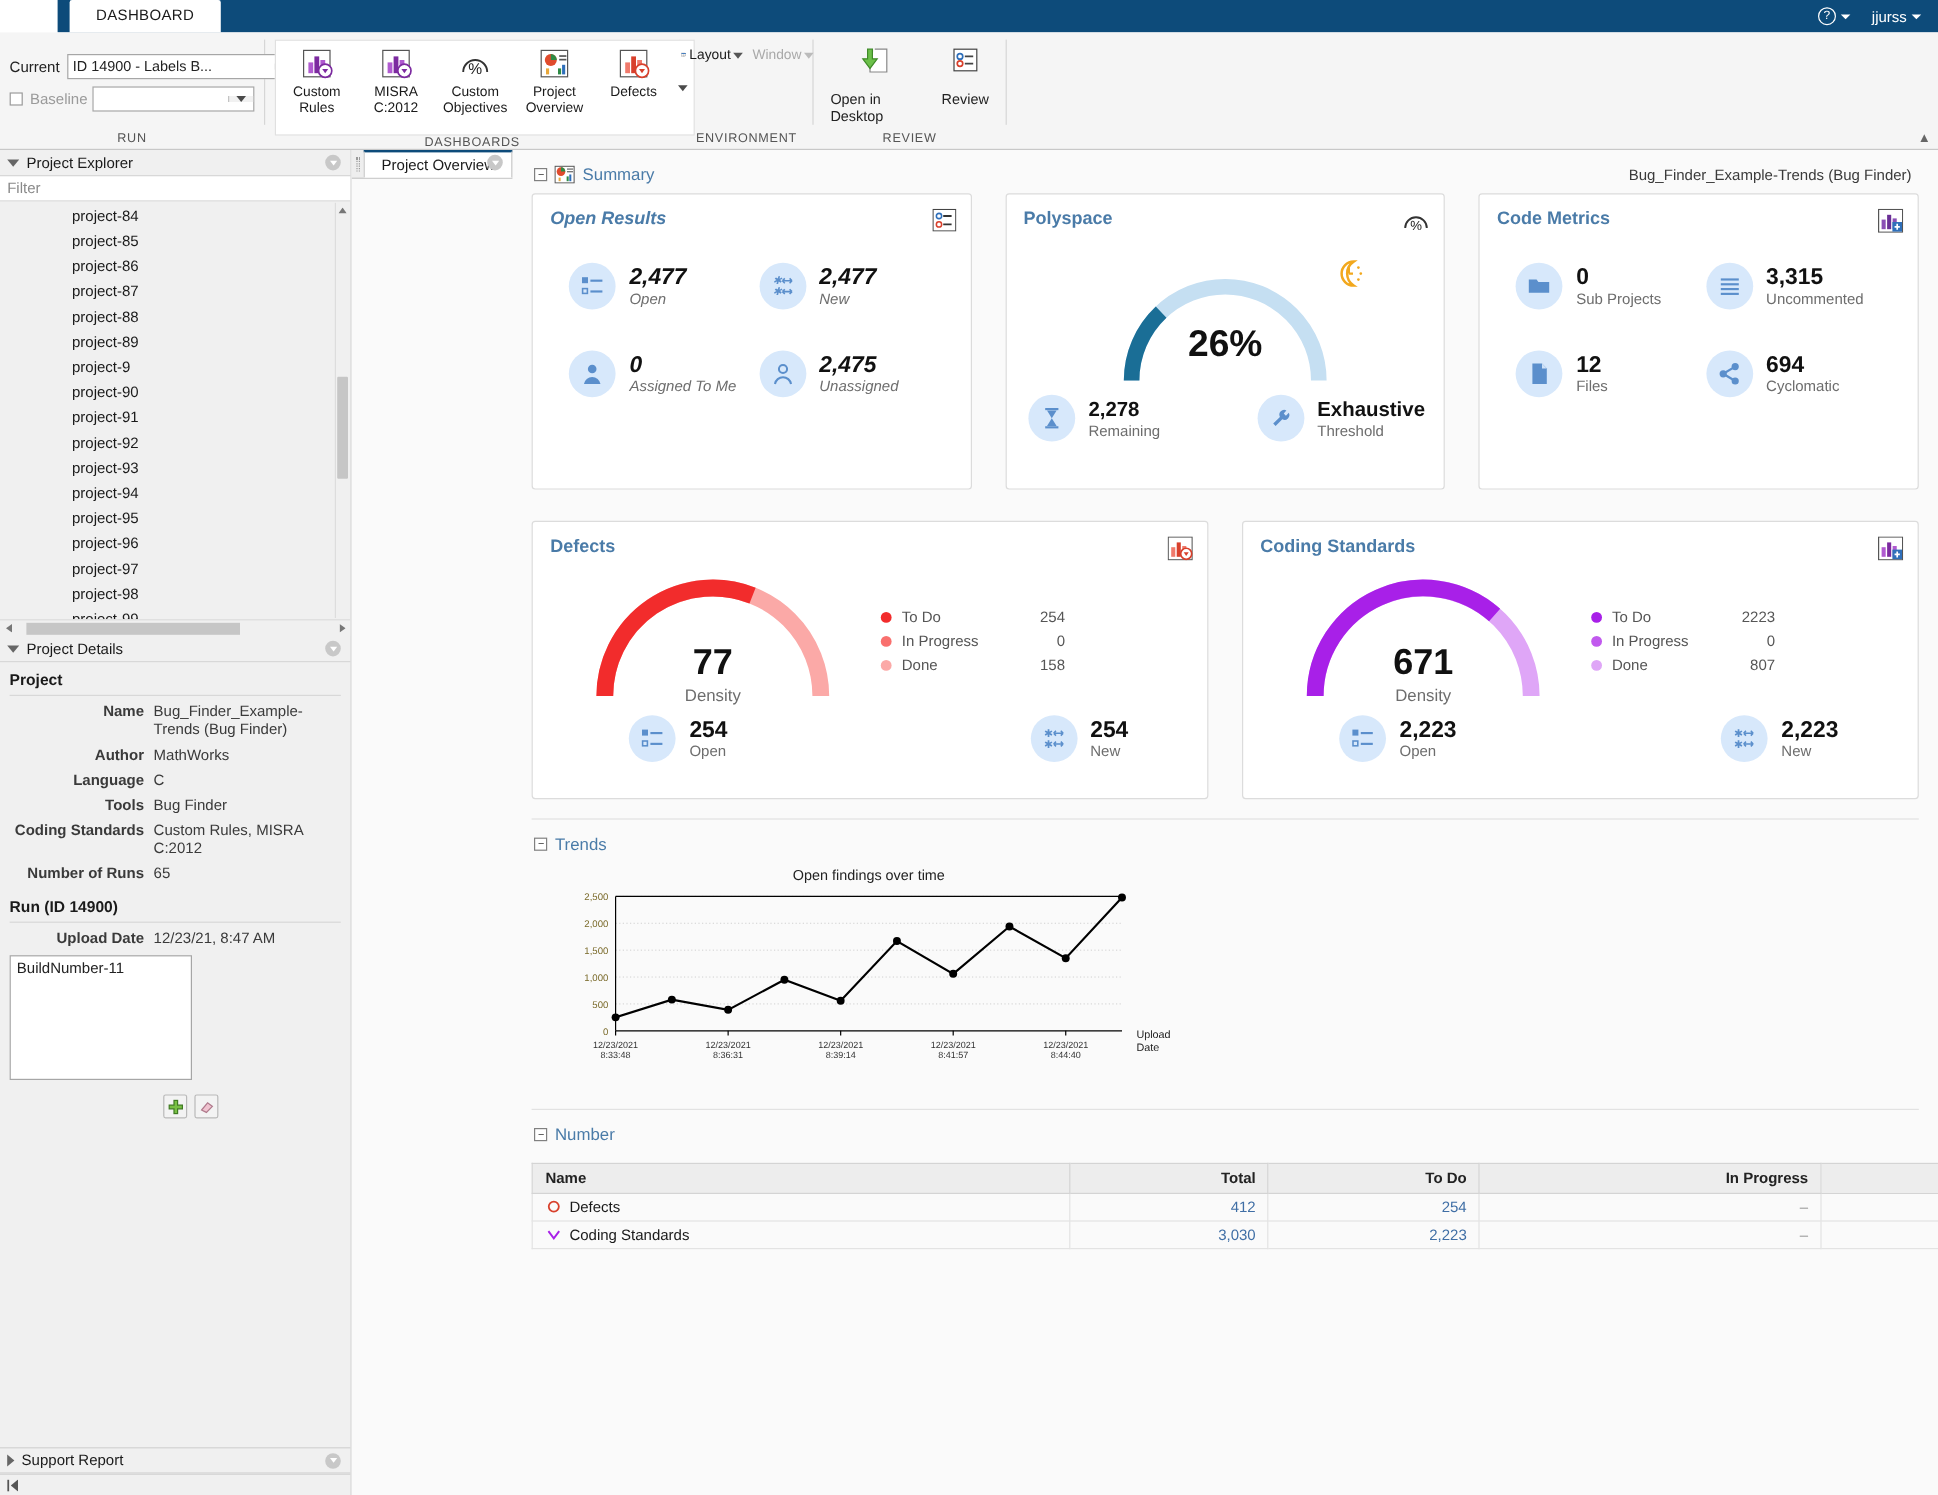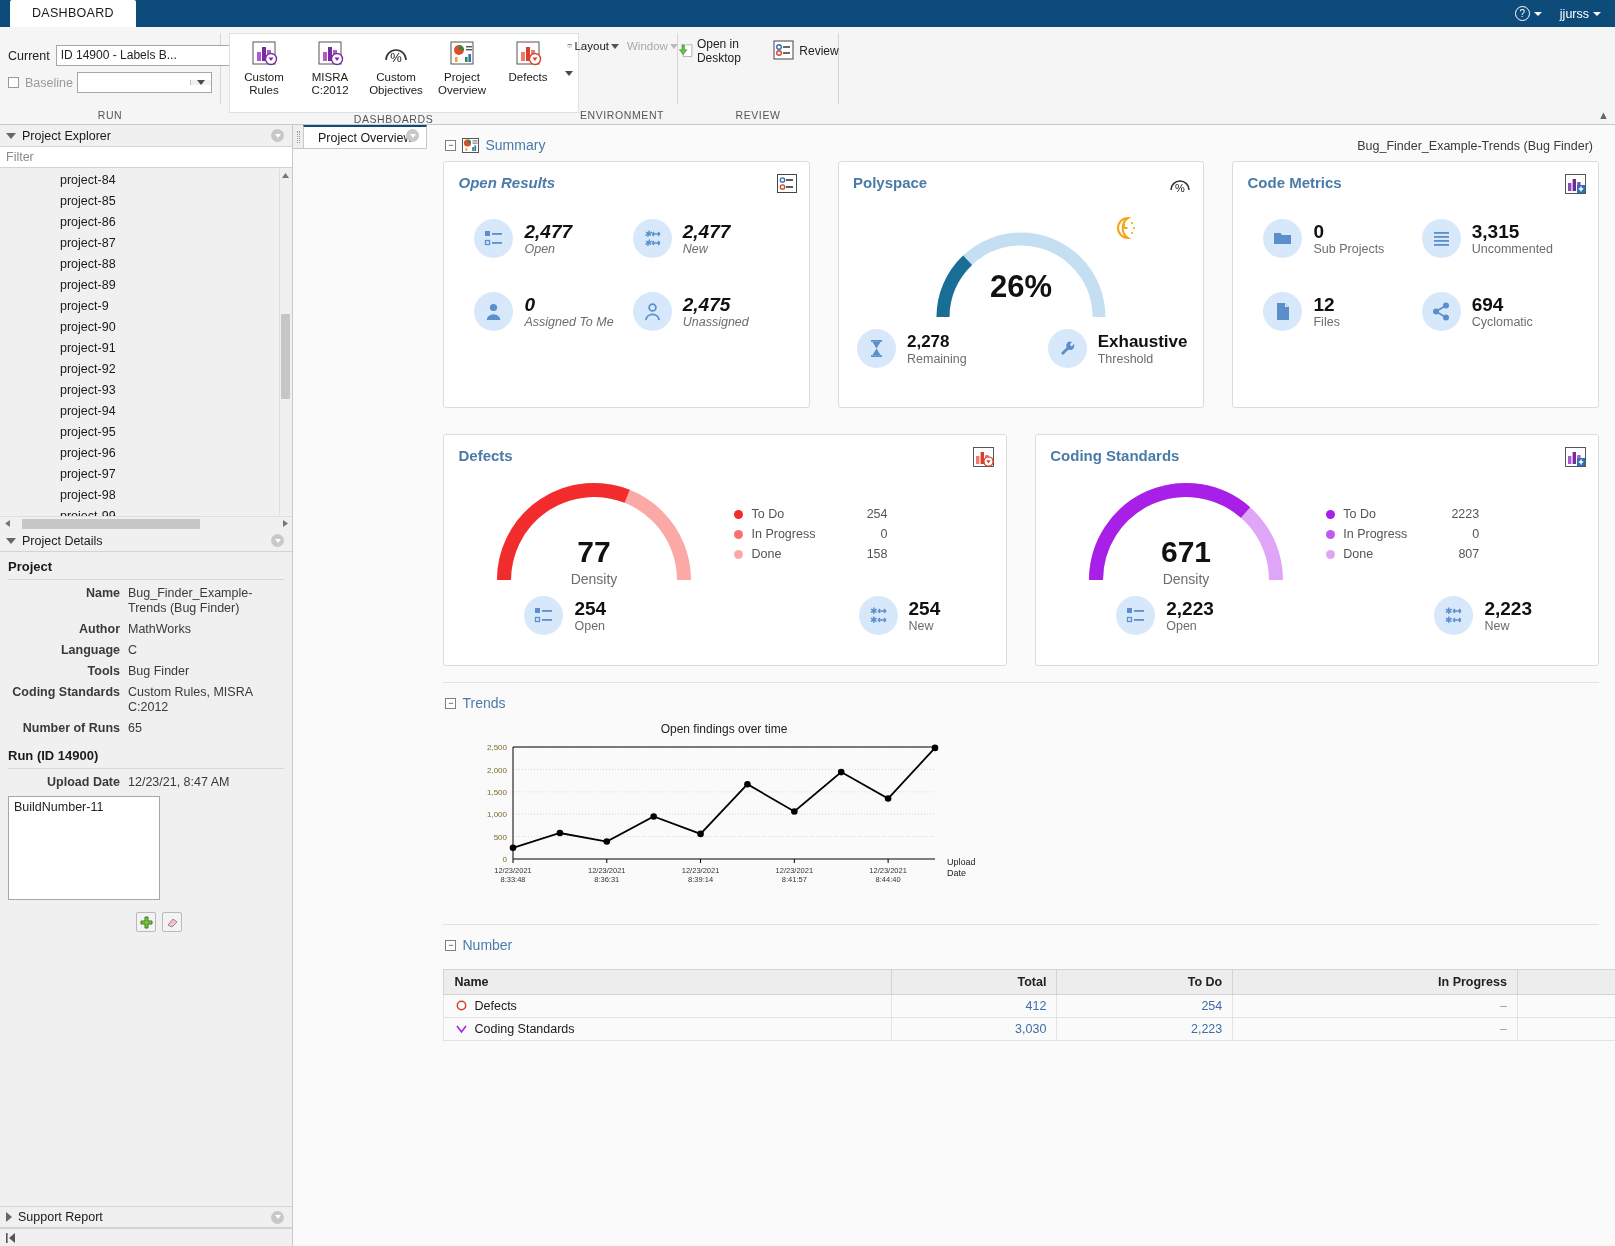--- a/index.html
+++ b/index.html
@@ -7,21 +7,21 @@
   body {
     width:1615px; height:1246px;
     font-family:"Liberation Sans", sans-serif;
     font-size:13px; color:#222; background:#fff;
     overflow:hidden;
   }
 
   
   .titlebar {
     height:27px; background:#0d4b7a; position:relative;
-    display:flex; align-items:flex-end;
+    display:flex; align-items:flex-end;margin-left:48px;
   }
   .tabstrip-tab {
     margin-left:10px; background:#ffffff; color:#1a1a1a;
     padding:6px 22px 6px 22px; font-size:12.5px; letter-spacing:.3px;
     border-radius:2px 2px 0 0; height:27px; line-height:15px;
   }
   .titlebar-right {
     position:absolute; right:0; top:0; height:27px;
     display:flex; align-items:center; gap:18px; padding-right:14px;
     color:#fff; font-size:12.5px;
@@ -76,21 +76,21 @@
   .dash-more { display:flex;align-items:center; padding:0 3px; height:70px; }
 
   
   .env-group { width:110px; }
   .rev-group { width:160px; }
   .ebtn { width:52px; display:flex;align-items:center;gap:2px; }
   .ebtn-lbl { font-size:11.5px; color:#1a1a1a; }
   .ebtn-lbl.dim { color:#a9a9a9; }
   .ebtn .tri-dn { border-top-color:#555; }
   .ebtn.dim .tri-dn { border-top-color:#bbb; }
-  .rbtn { display:flex;flex-direction:row;align-items:center;gap:1px; padding:0 6px; }
+  .rbtn { display:flex;flex-direction:column;align-items:center;gap:11px; padding:0 6px; }
   .rbtn-lbl { font-size:12px; }
   .ribbon-collapse { position:absolute; right:6px; bottom:3px; color:#666; font-size:11px; }
 
   
   .body { display:flex; height:calc(1246px - 27px - 98px); }
 
   
   .left { width:293px; border-right:1px solid #c8c8c8; background:#f0f0f0; display:flex; flex-direction:column; }
   .panel-hdr {
     height:22px; display:flex; align-items:center; gap:6px;

